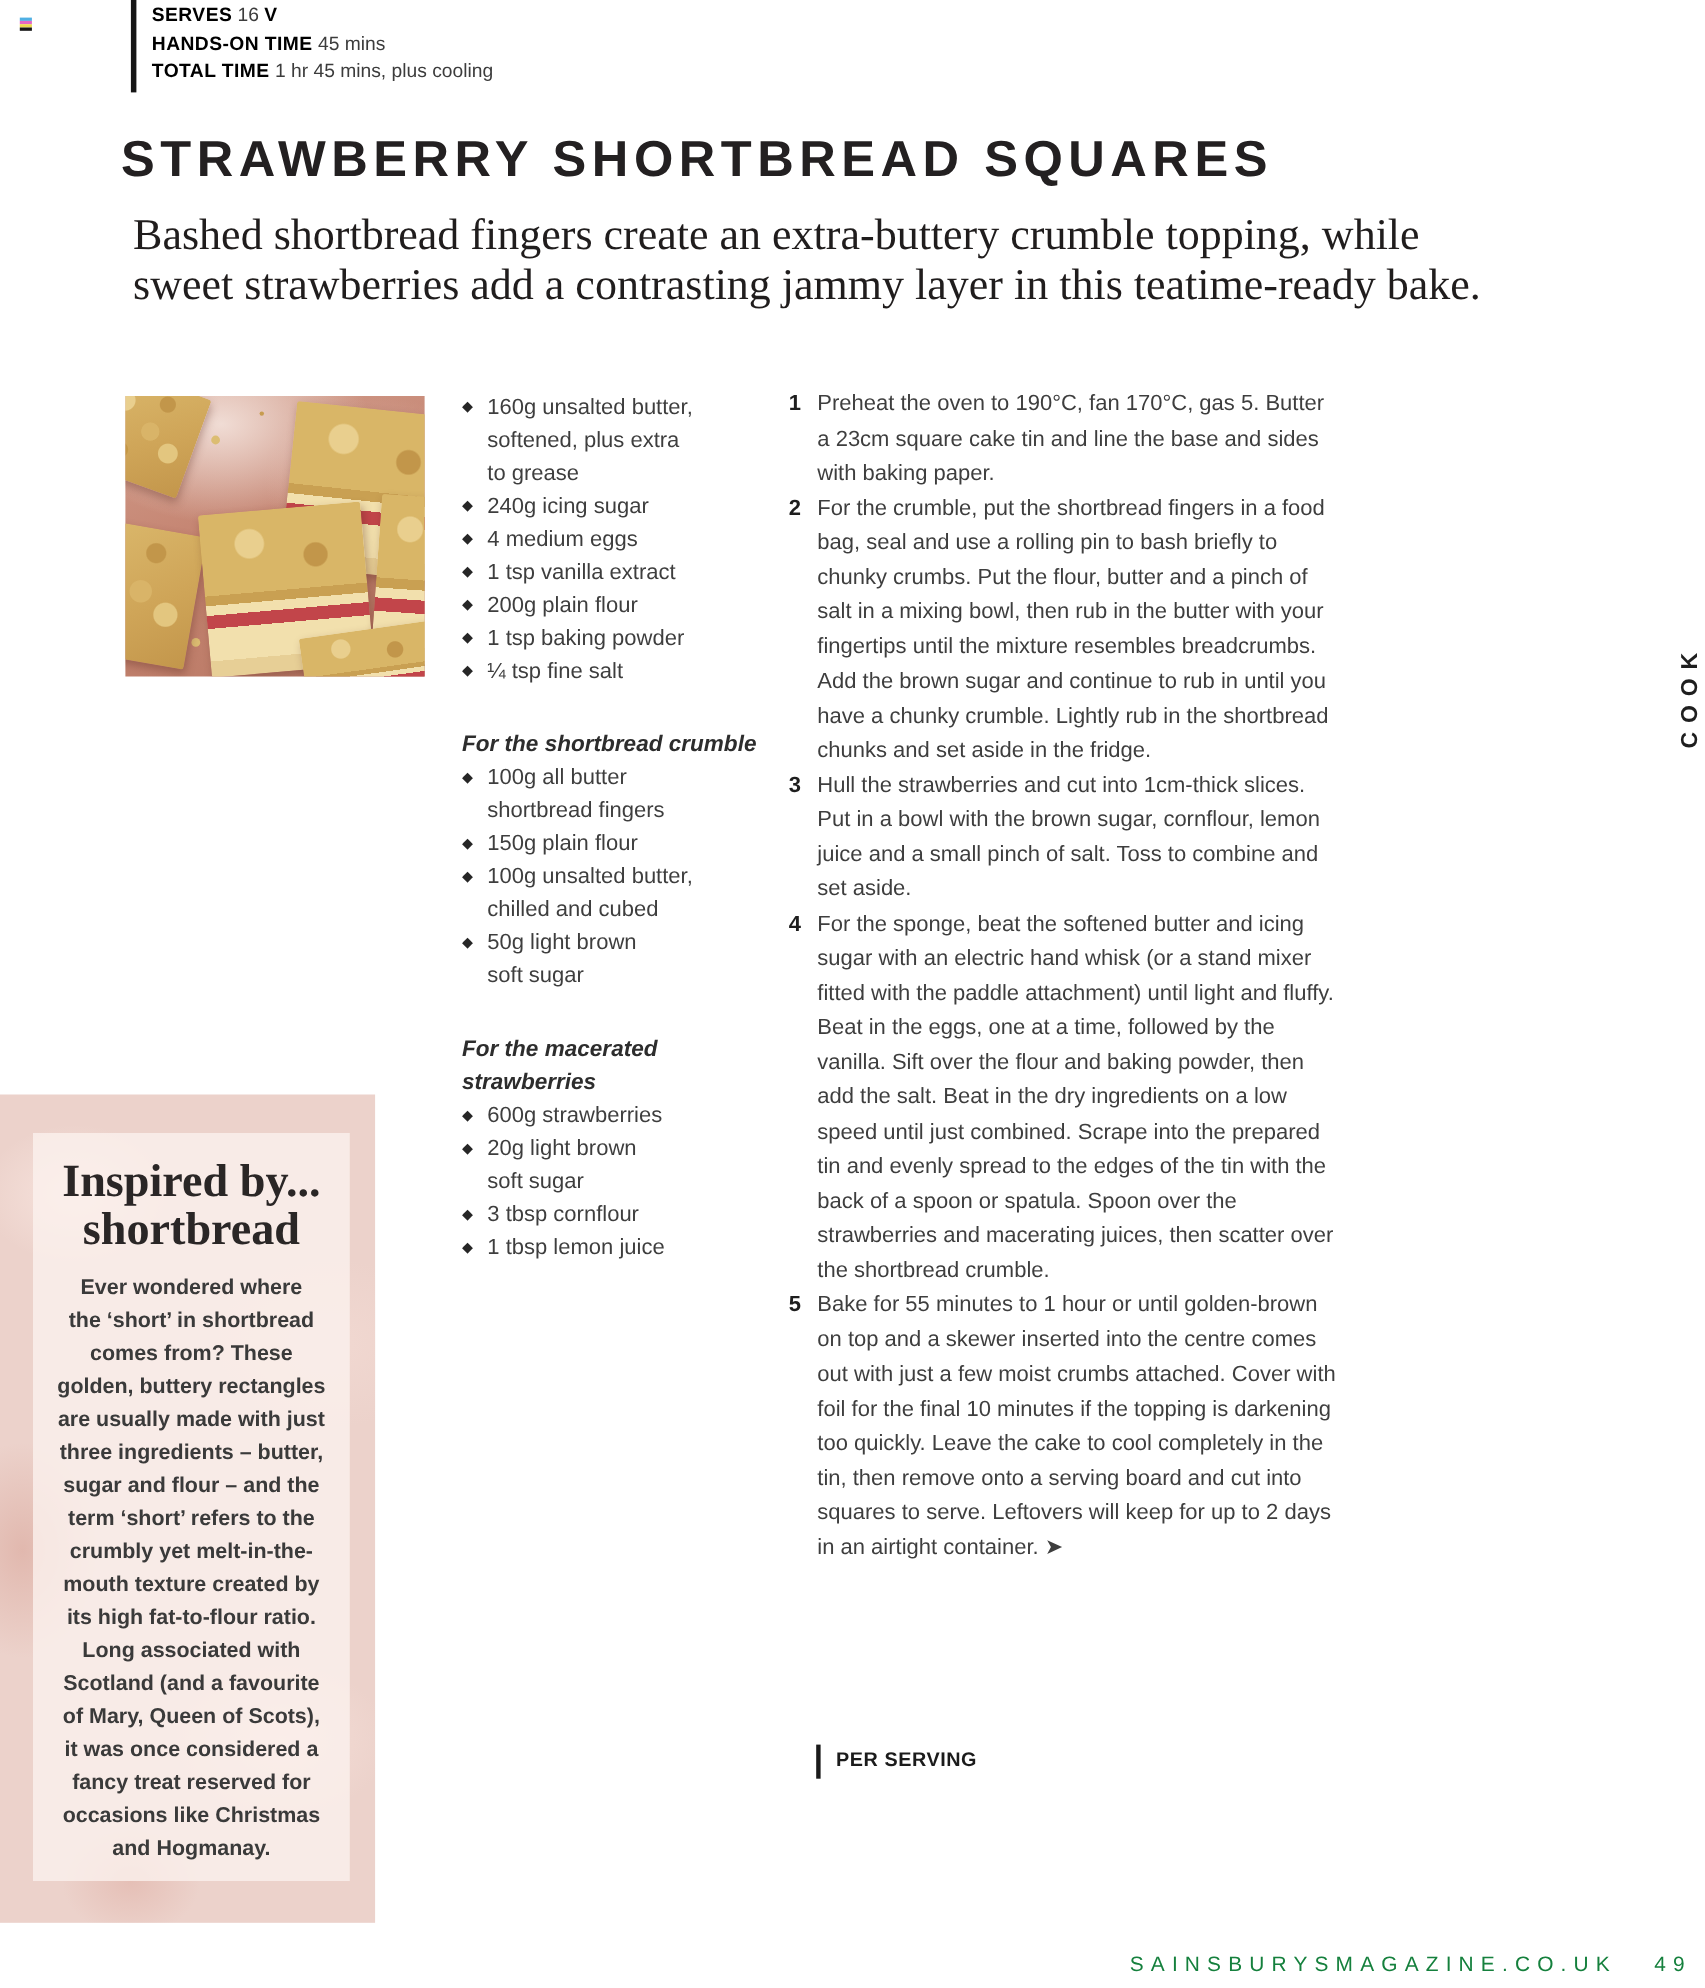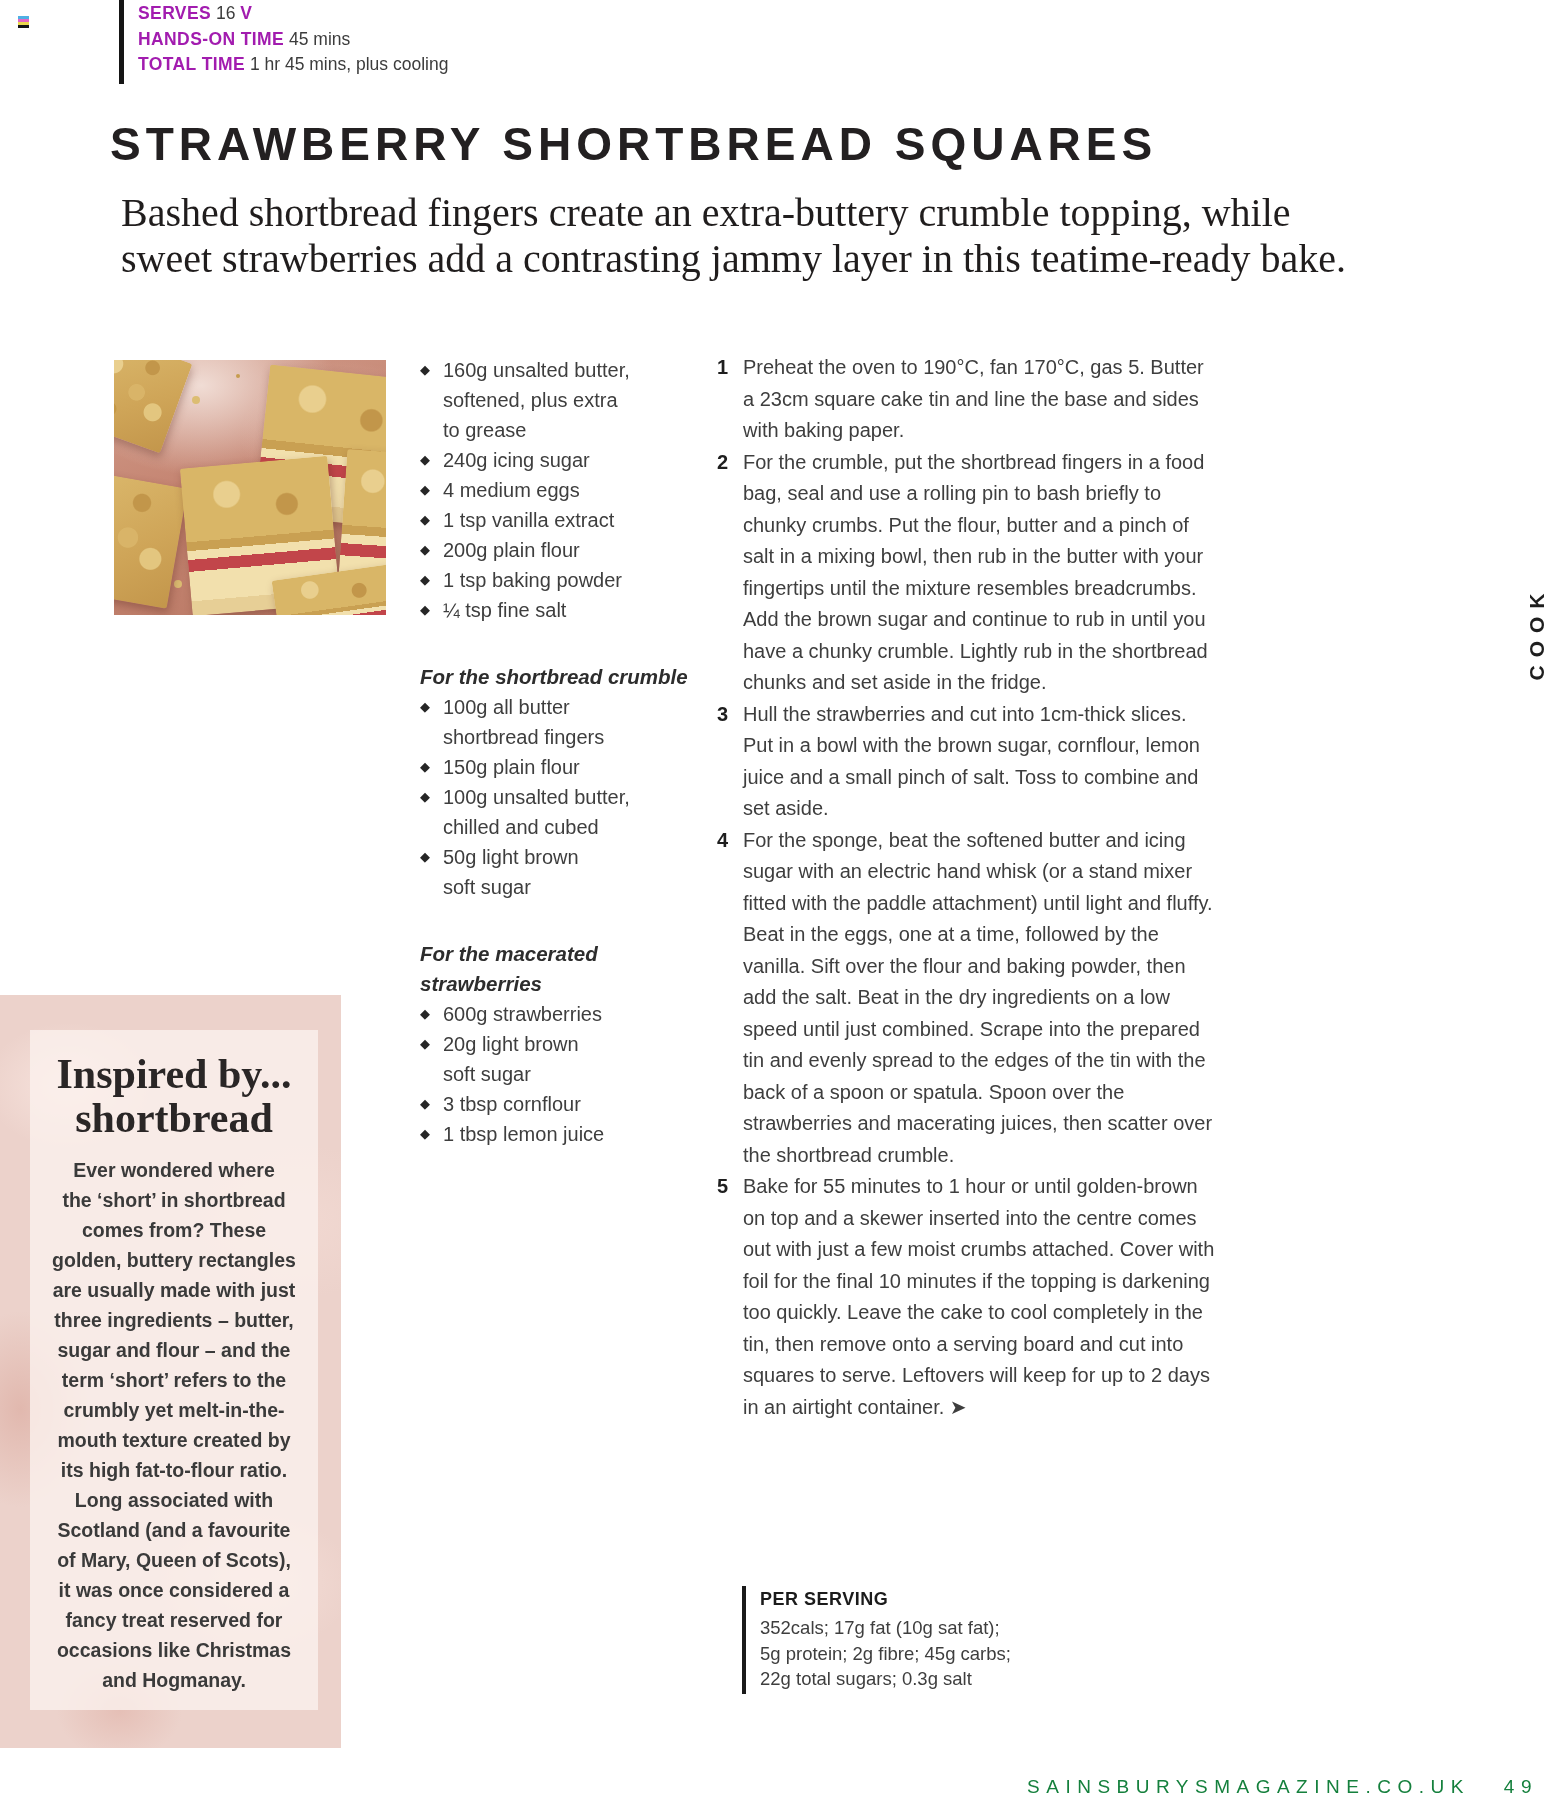--- a/index.html
+++ b/index.html
@@ -11,21 +11,21 @@
   .regmark div{height:3px;width:11px;}
   .rm-c{background:#4fb0e4;}
   .rm-m{background:#e466c4;}
   .rm-y{background:#ecd94e;}
   .rm-k{background:#151515;width:9px;}
 
   
   .meta{position:absolute;left:119px;top:0px;border-left:5px solid #151515;
         padding:1px 0 6px 14px;}
   .meta-line{font-size:17.5px;line-height:25.5px;color:#3c3c3c;white-space:nowrap;}
-  .meta-line b{color:#a21caf;letter-spacing:.4px;}
+  .meta-line b{color:#000000;letter-spacing:.4px;}
 
   .title{position:absolute;left:110px;top:117px;font-size:46px;font-weight:bold;
          letter-spacing:5px;color:#232021;white-space:nowrap;text-align:center;}
 
   .intro{position:absolute;left:121px;top:190px;font-family:"Liberation Serif",serif;
          font-size:40px;line-height:46px;color:#201d1d;white-space:pre-line;}
 
   
   .photo{position:absolute;left:114px;top:360px;width:272px;height:255px;overflow:hidden;
          background:
@@ -260,22 +260,19 @@
 of Mary, Queen of Scots),
 it was once considered a
 fancy treat reserved for
 occasions like Christmas
 and Hogmanay.</div>
     </div>
   </div>
 
   <div class="perserving">
     <div class="ps-label">PER SERVING</div>
-    <div class="ps-lines">352cals; 17g fat (10g sat fat);
-5g protein; 2g fibre; 45g carbs;
-22g total sugars; 0.3g salt</div>
   </div>
 
   <div class="footer">
     <span>SAINSBURYSMAGAZINE.CO.UK</span><span class="pagenum">49</span>
   </div>
 
 </div>
 
 </body></html>

